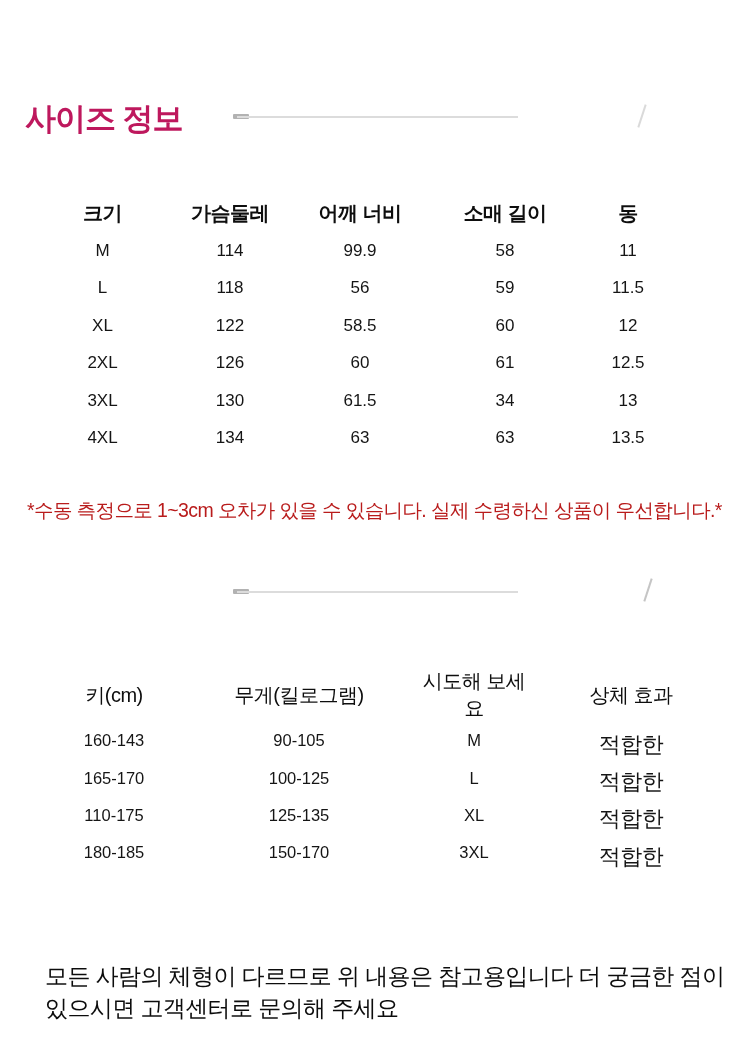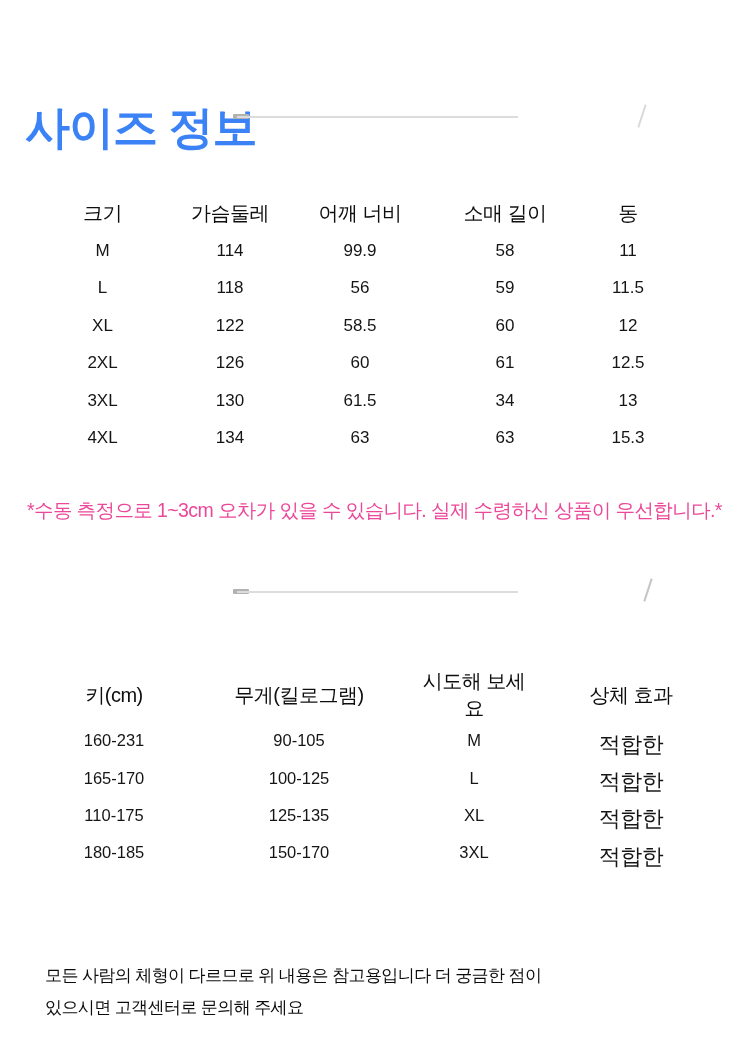--- a/index.html
+++ b/index.html
@@ -6,22 +6,22 @@
   html, body { background: #ffffff; }
   body {
     width: 750px; height: 1047px;
     position: relative;
     font-family: "Liberation Sans", "DejaVu Sans", sans-serif;
     color: #111111;
     overflow: hidden;
   }
   .page-title {
     position: absolute; left: 25px; top: 98px;
-    font-size: 45px; font-weight: 600; letter-spacing: -1px;
-    color: #3b82f6;
+    font-size: 31px; font-weight: 600; letter-spacing: -1px;
+    color: #be185d;
   }
   .divider-dash {
     position: absolute; width: 16px; height: 5px;
     background: #b2b2b2; border-radius: 1px;
   }
   .divider-line {
     position: absolute; width: 281px; height: 2px;
     background: #dcdcdc;
   }
   .divider-slash {
@@ -35,50 +35,50 @@
   .line-1 { left: 237px; top: 116px; }
   .line-2 { left: 237px; top: 591px; }
 
   table { border-collapse: collapse; table-layout: fixed; }
   th, td { text-align: center; vertical-align: middle; font-weight: normal; }
 
   .size-table {
     position: absolute; left: 40px; top: 194px; width: 631px;
   }
   .size-table th {
-    height: 38px; font-size: 20px; font-weight: 400; letter-spacing: -0.5px;
+    height: 38px; font-size: 20px; font-weight: 700; letter-spacing: -0.5px;
     color: #0e0e0e;
   }
   .size-table td {
     height: 37.5px; font-size: 17px; color: #151515;
   }
 
   .note-text {
     position: absolute; left: 27px; top: 497px; width: 710px;
-    font-size: 19.5px; letter-spacing: -0.6px; color: #ec4899;
+    font-size: 19.5px; letter-spacing: -0.6px; color: #b91c1c;
   }
 
   .fit-table {
     position: absolute; left: 44px; top: 668px; width: 684px;
   }
   .fit-table th {
     height: 38px; font-size: 20px; font-weight: 500; letter-spacing: -0.5px;
     color: #0e0e0e;
   }
   .fit-table td {
     height: 37.4px; font-size: 16.5px; color: #151515;
   }
   .fit-table td.effect-cell {
     font-size: 22px; letter-spacing: -0.5px;
   }
   .fit-table td.effect-cell span { position: relative; top: 4px; display: inline-block; }
 
   .footer-text {
     position: absolute; left: 45px; top: 960px; width: 680px;
-    font-size: 17px; line-height: 32px; letter-spacing: -0.6px;
+    font-size: 23px; line-height: 32px; letter-spacing: -0.6px;
     color: #0c0c0c;
   }
 </style>
 </head>
 <body>
 
 <h1 class="page-title">사이즈 정보</h1>
 
 <div class="divider-dash dash-1"></div>
 <div class="divider-line line-1"></div>
@@ -135,21 +135,21 @@
       <td>130</td>
       <td>61.5</td>
       <td>34</td>
       <td>13</td>
     </tr>
     <tr>
       <td>4XL</td>
       <td>134</td>
       <td>63</td>
       <td>63</td>
-      <td>15.3</td>
+      <td>13.5</td>
     </tr>
   </tbody>
 </table>
 
 <p class="note-text">*수동 측정으로 1~3cm 오차가 있을 수 있습니다. 실제 수령하신 상품이 우선합니다.*</p>
 
 <div class="divider-dash dash-2"></div>
 <div class="divider-line line-2"></div>
 <div class="divider-slash slash-2"></div>
 
@@ -163,21 +163,21 @@
   <thead>
     <tr>
       <th>키(cm)</th>
       <th>무게(킬로그램)</th>
       <th>시도해 보세요</th>
       <th>상체 효과</th>
     </tr>
   </thead>
   <tbody>
     <tr>
-      <td>160-231</td>
+      <td>160-143</td>
       <td>90-105</td>
       <td>M</td>
       <td class="effect-cell"><span>적합한</span></td>
     </tr>
     <tr>
       <td>165-170</td>
       <td>100-125</td>
       <td>L</td>
       <td class="effect-cell"><span>적합한</span></td>
     </tr>

